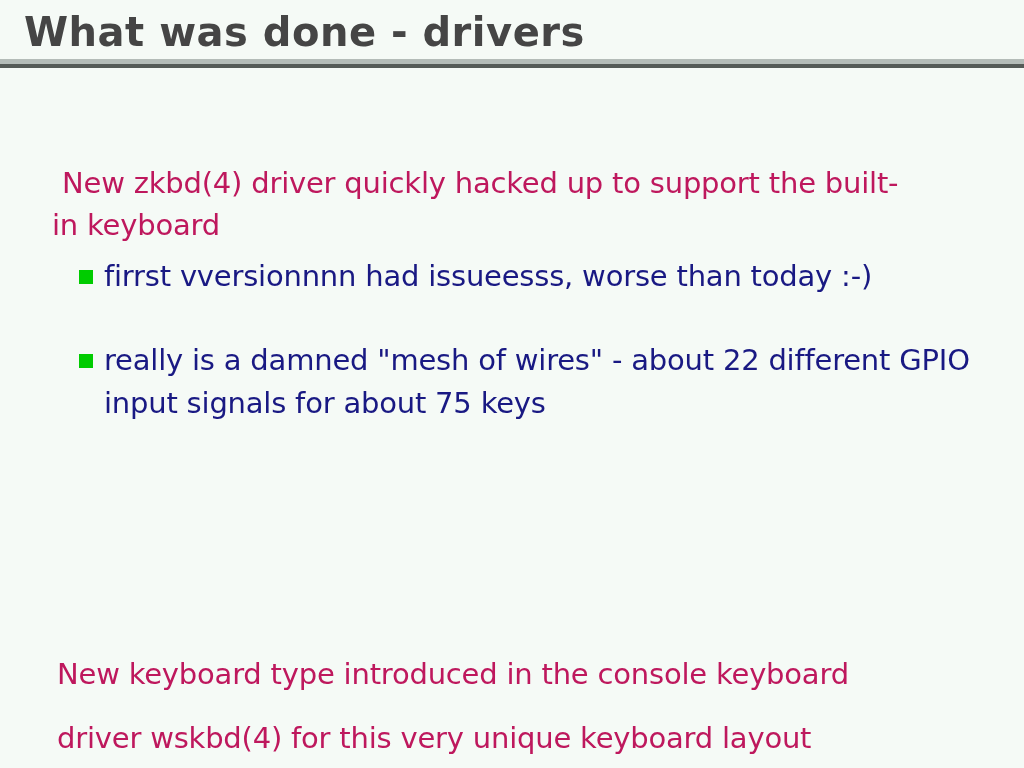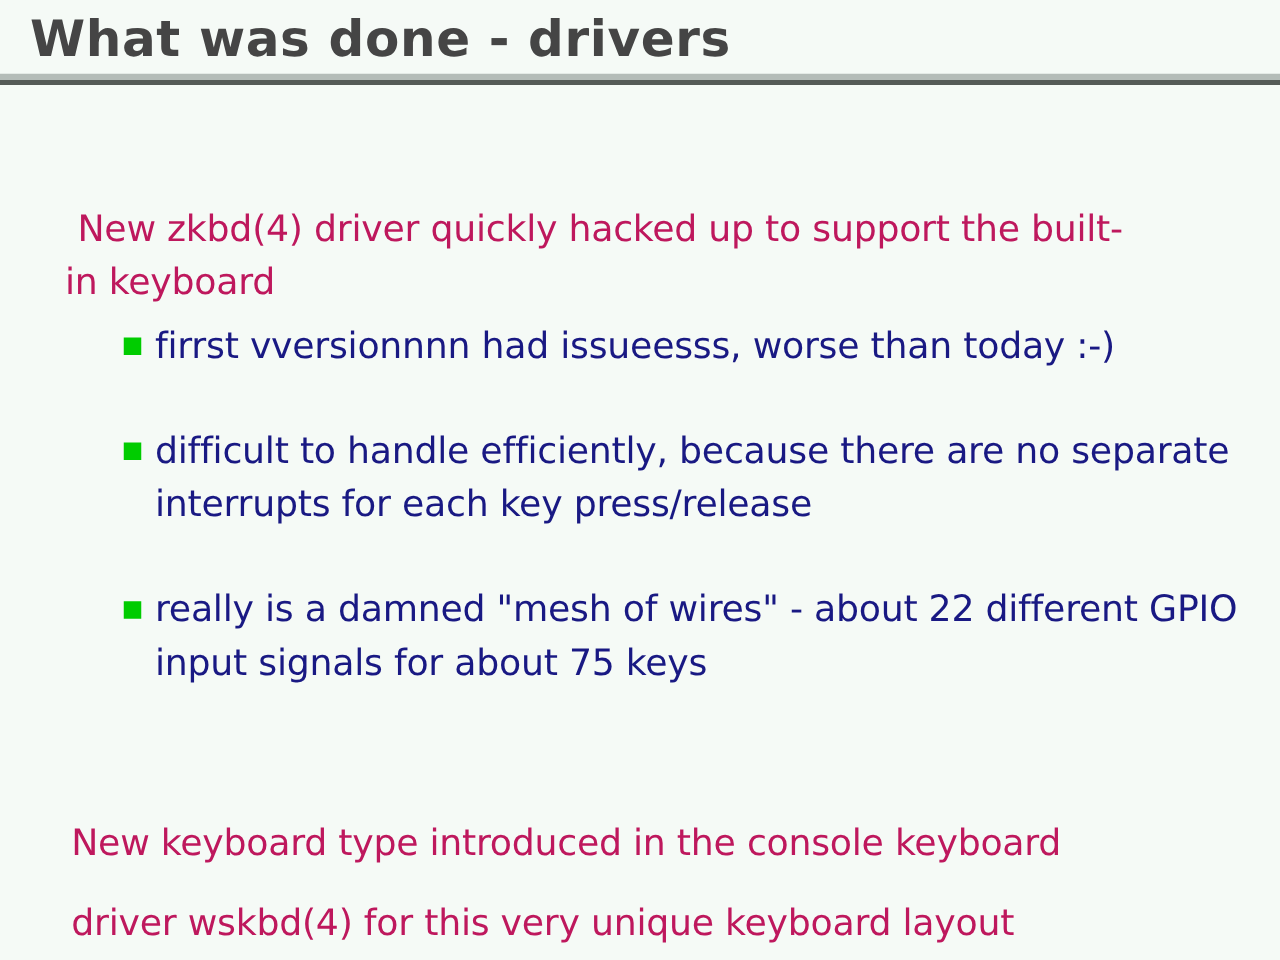--- a/index.html
+++ b/index.html
@@ -118,21 +118,20 @@
     position: relative;
     padding-left: 104px;
     margin-bottom: 41px;
     color: #191983;
     font-family: "DejaVu Sans", sans-serif;
     font-size: 29px;
     font-weight: 500;
     line-height: 43px;
     letter-spacing: -0.2px;
     min-height: 43px;
-    margin-left: 20px;
   }
   .bullet-item:last-child {
     margin-bottom: 0;
   }
 
   .bullet-marker {
     position: absolute;
     left: 79px;
     top: 15px;
     width: 14px;
@@ -162,24 +161,20 @@
 
     <p class="para para-intro">New zkbd(4) driver quickly hacked up to support the built-in keyboard</p>
 
     <ul class="bullet-list">
 
       <li class="bullet-item">
         <span class="bullet-marker"></span>
         <span class="bullet-text">firrst vversionnnn had issueesss, worse than today :-)</span>
       </li>
 
-      <li class="bullet-item">
-        <span class="bullet-marker"></span>
-        <span class="bullet-text">difficult to handle efficiently, because there are no separate interrupts for each key press/release</span>
-      </li>
 
       <li class="bullet-item">
         <span class="bullet-marker"></span>
         <span class="bullet-text">really is a damned "mesh of wires" - about 22 different GPIO input signals for about 75 keys</span>
       </li>
 
     </ul>
 
     <p class="para para-outro">New keyboard type introduced in the console keyboard driver wskbd(4) for this very unique keyboard layout</p>
 

